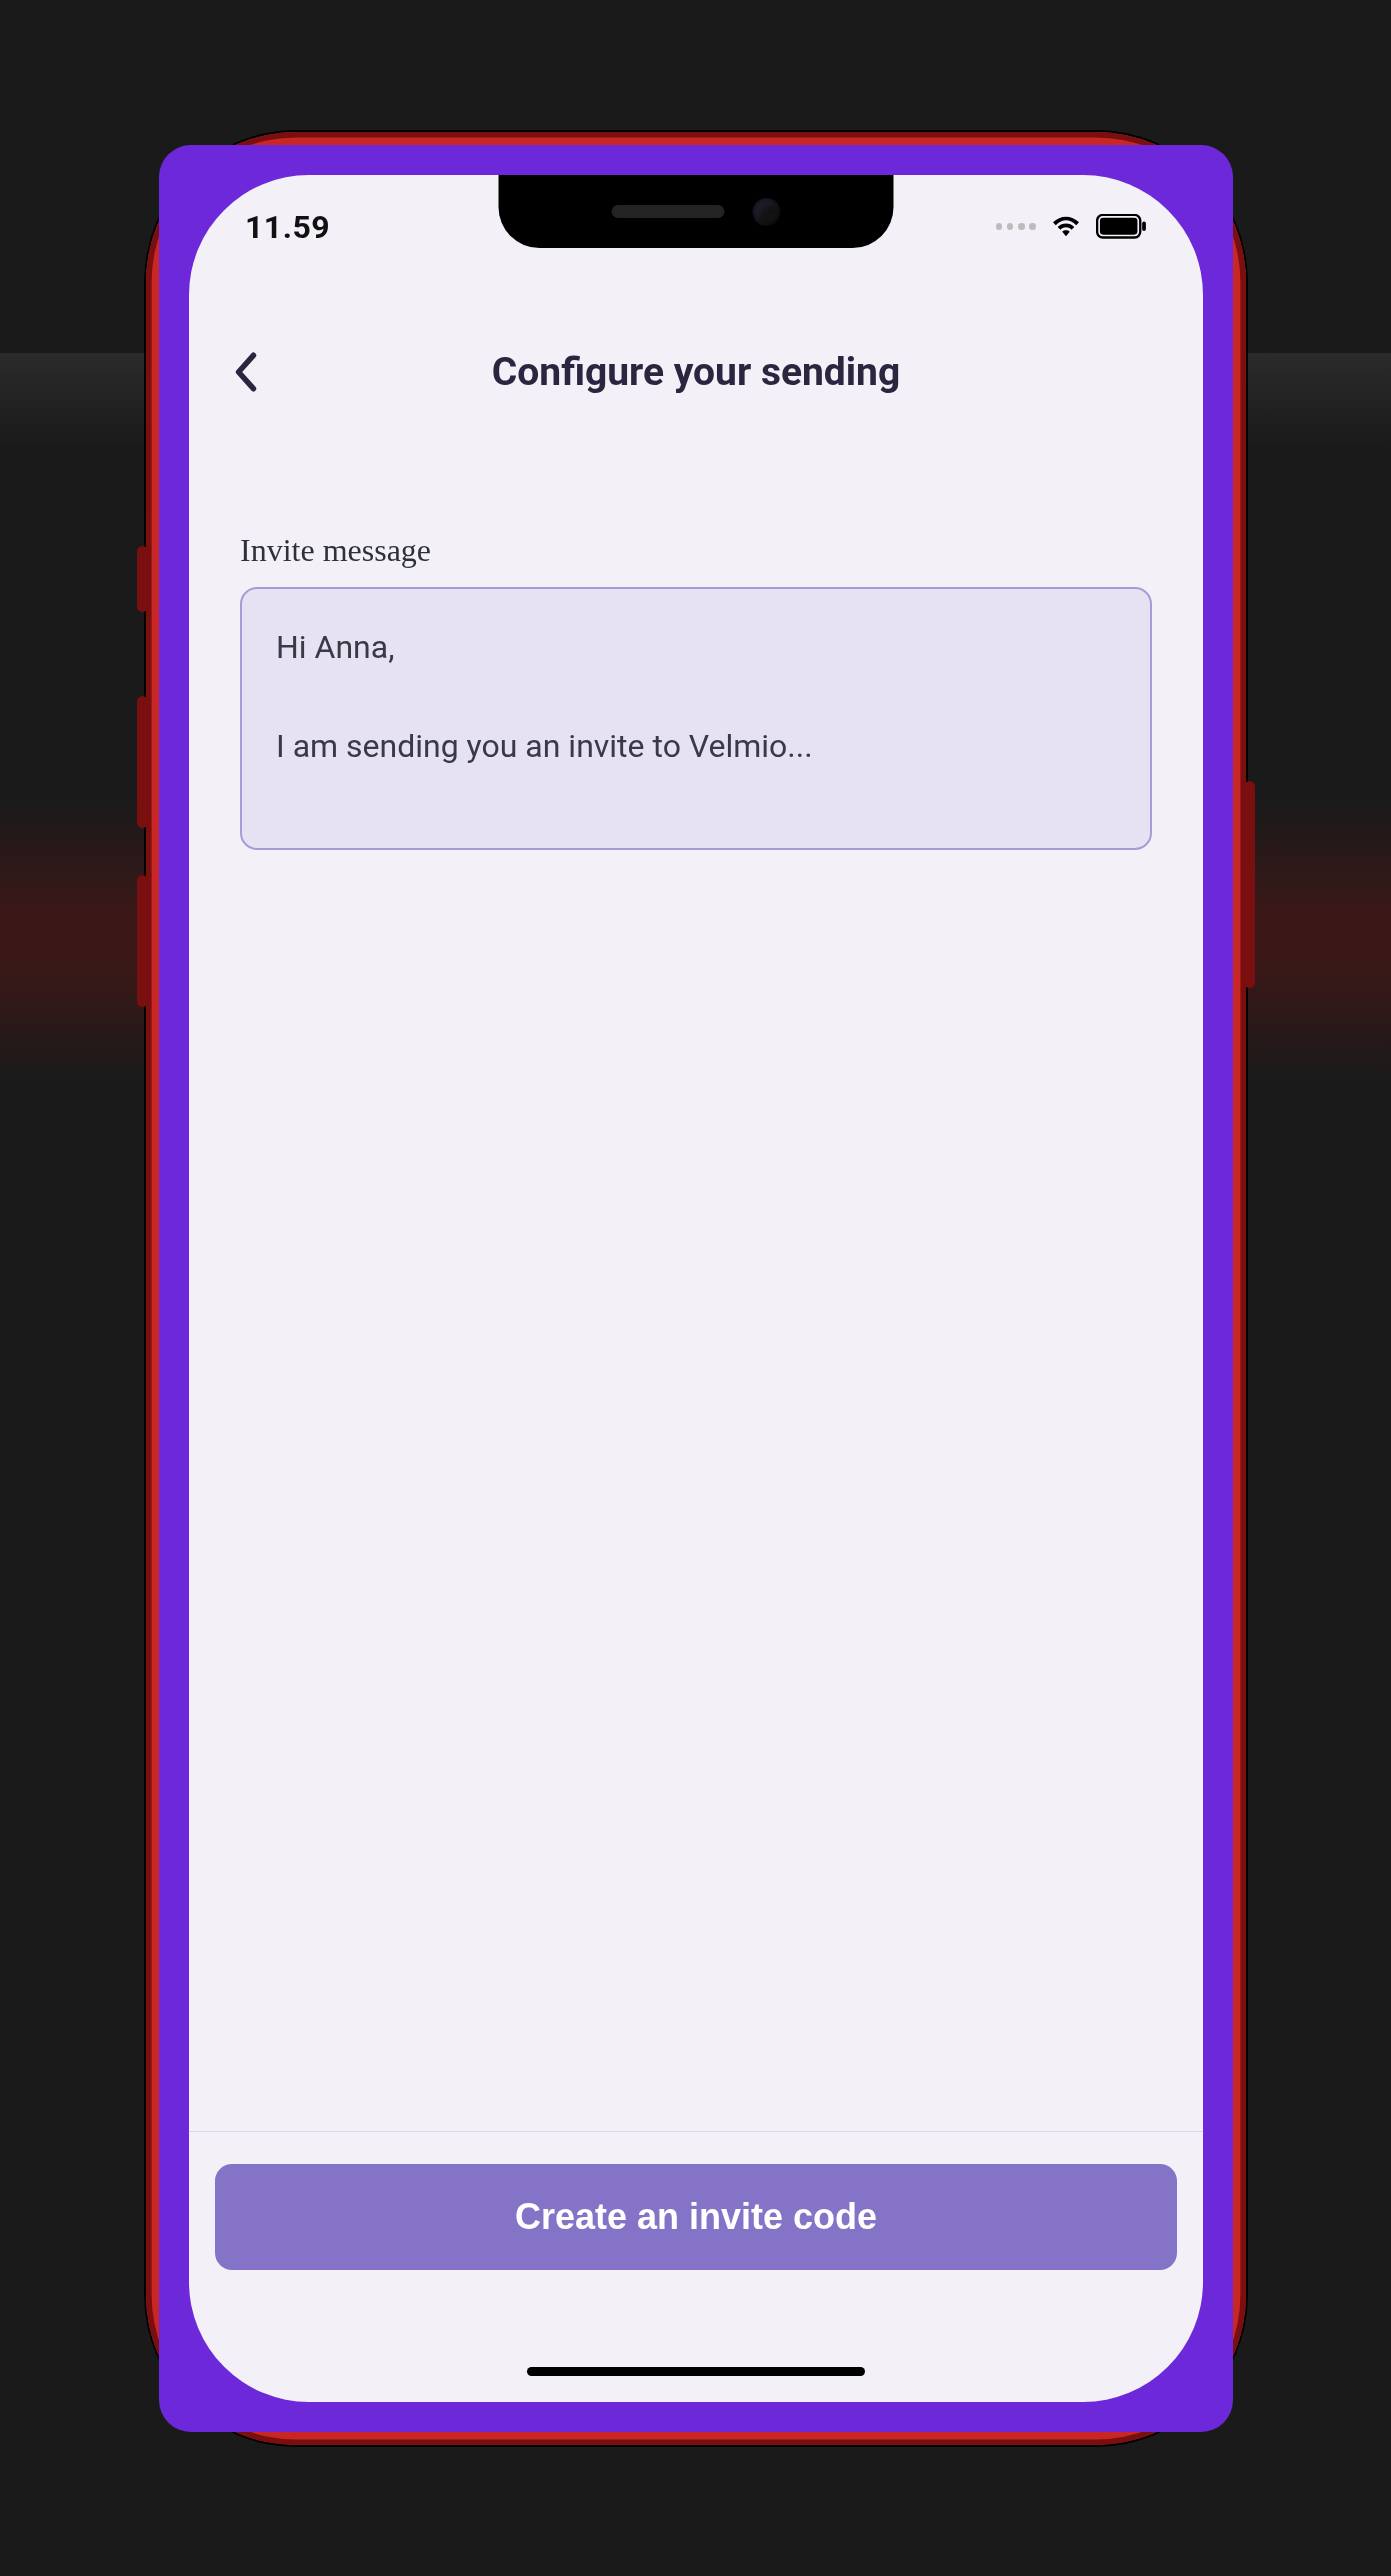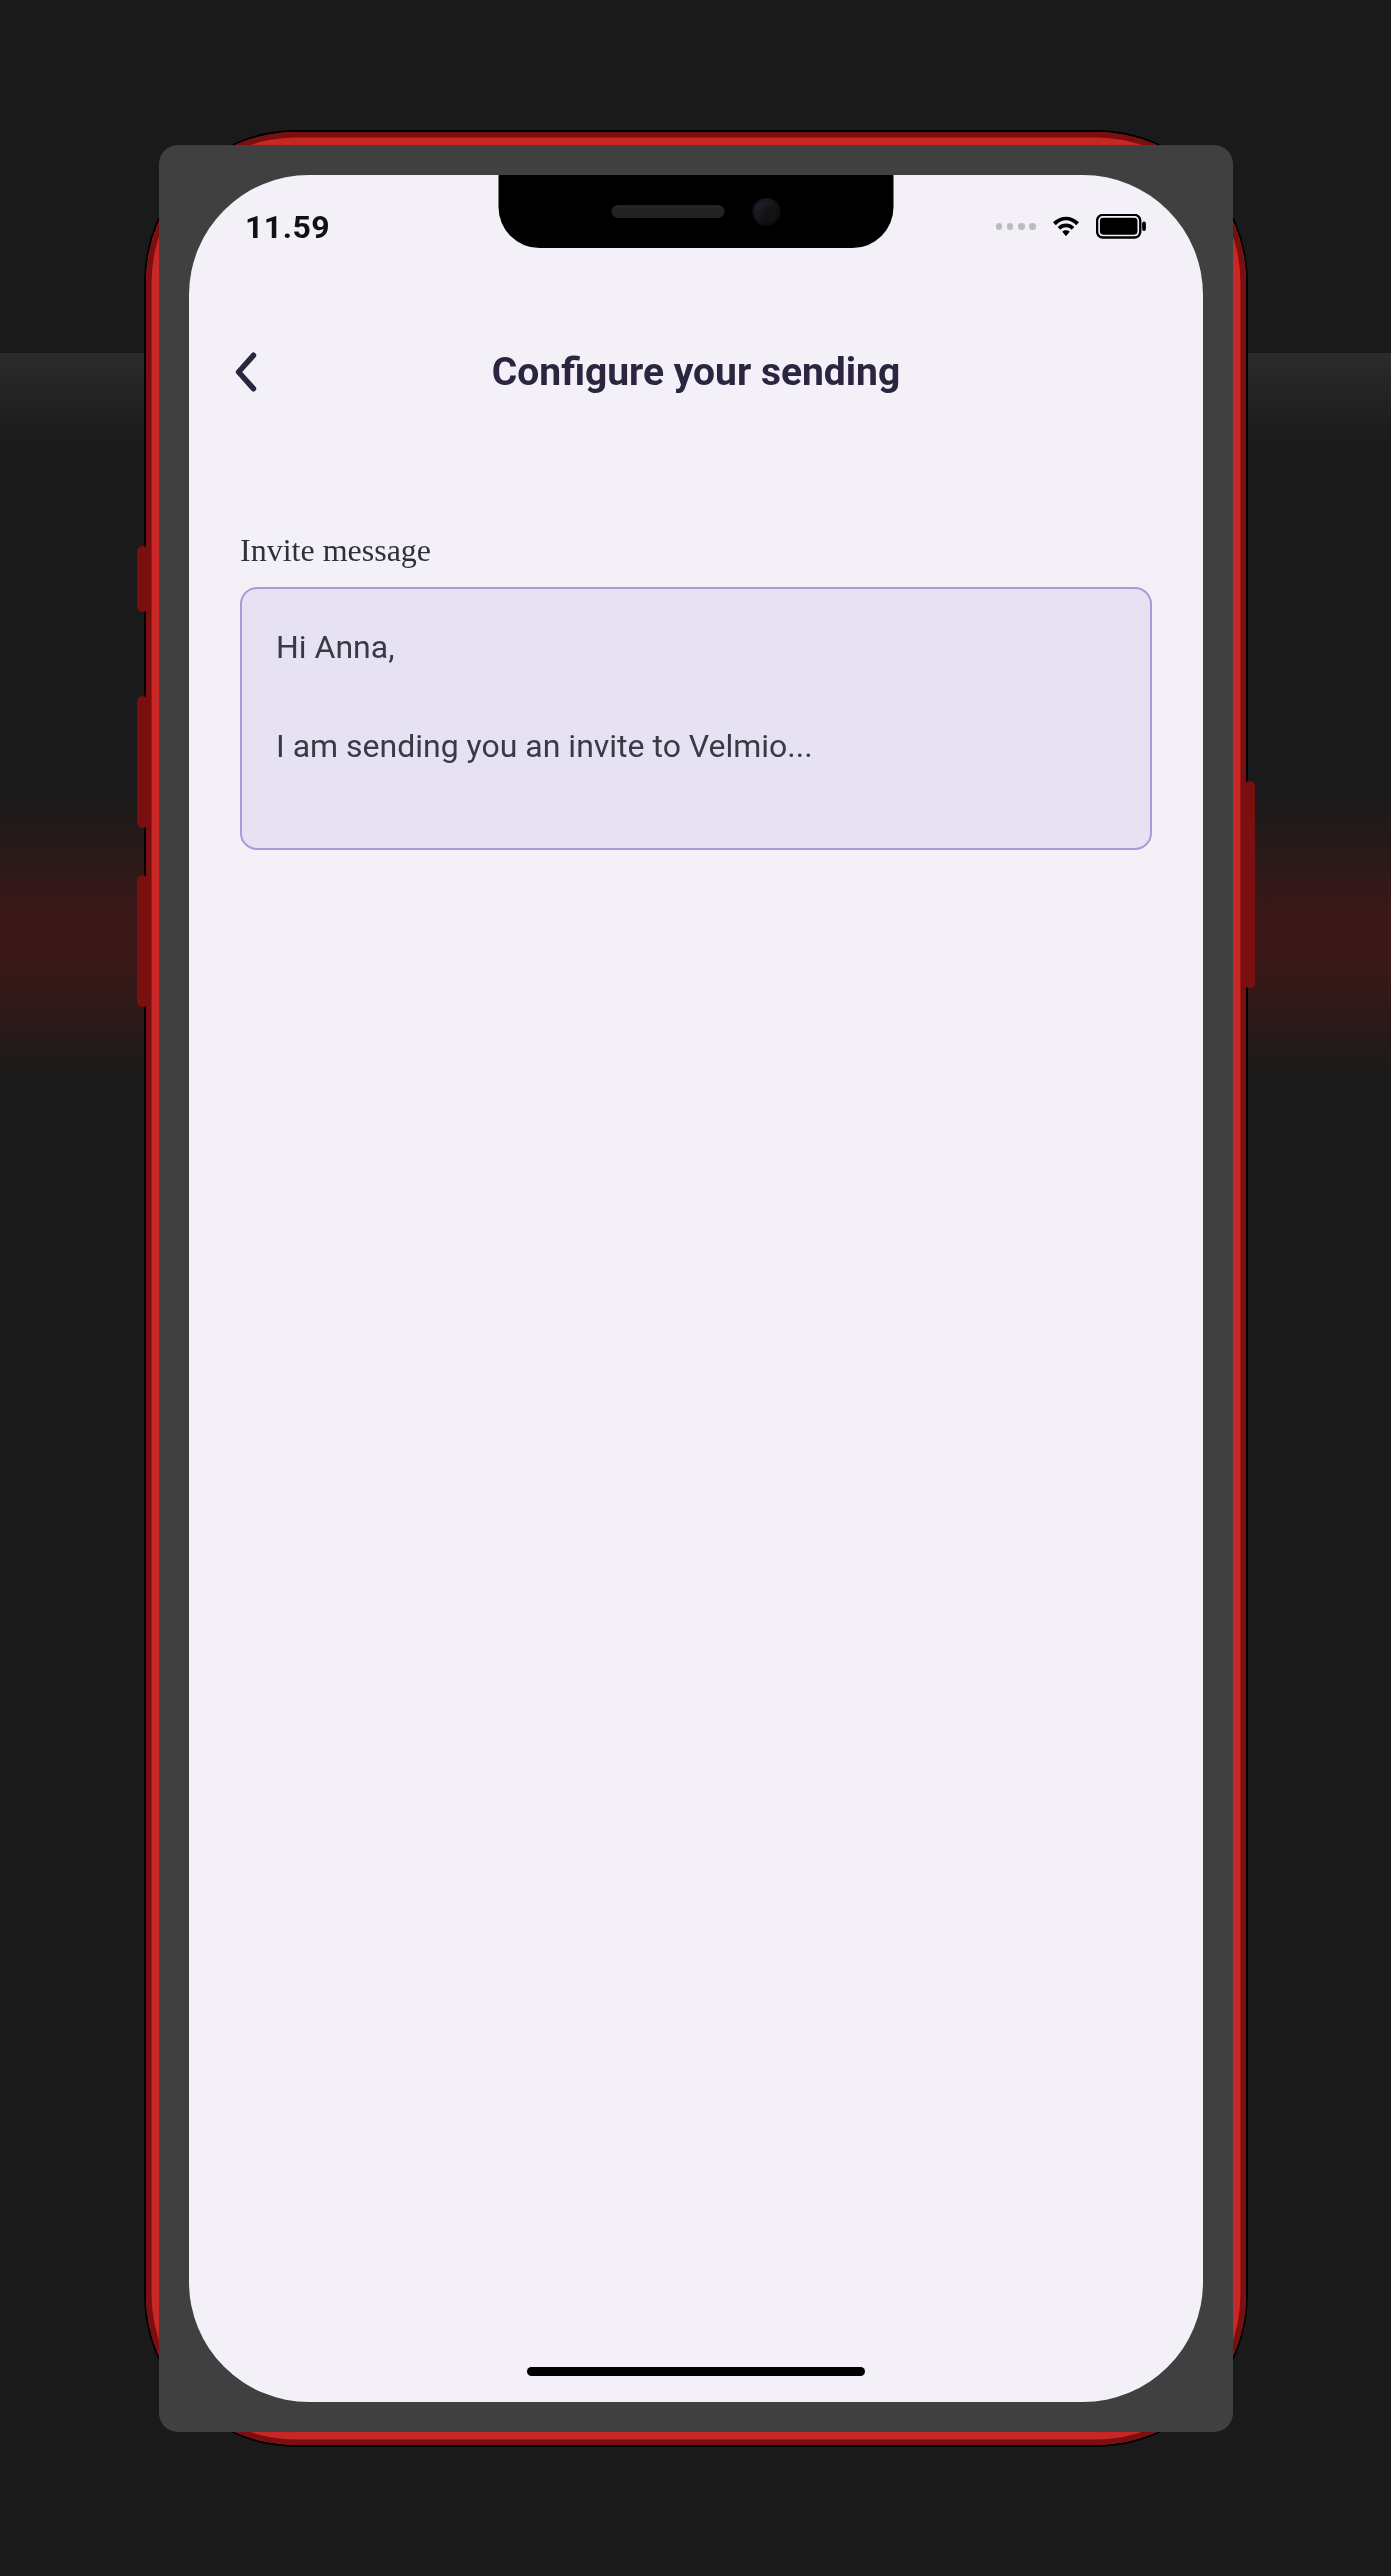--- a/index.html
+++ b/index.html
@@ -30,22 +30,22 @@
     top: 132px;
     width: 1100px;
     height: 2313px;
     background: #c92626;
     border-radius: 150px;
     box-shadow: 0 0 0 1.9px #000, inset 0 0 0 5.6px #7a0f0f;
   }
   .phone-inner-black {
     position: absolute;
     left: 13px; top: 13px; right: 13px; bottom: 13px;
-    background: #404040;
-    border-radius: 19px;
+    background: #6d28d9;
+    border-radius: 32px;
   }
   
   .side-btn {
     position: absolute;
     background: #7a0f0f;
     border-radius: 7.5px;
   }
   .side-left-1 { left: -9.4px; top: 414px; width: 11.3px; height: 66px; }
   .side-left-2 { left: -9.4px; top: 564px; width: 11.3px; height: 132px; }
   .side-left-3 { left: -9.4px; top: 743px; width: 11.3px; height: 132px; }
@@ -254,19 +254,22 @@
         <div class="page-title">Configure your sending</div>
       </div>
 
       <div class="content">
         <div class="field-label">Invite message</div>
         <div class="message-box" contenteditable="true" style="">Hi Anna,
 
 I am sending you an invite to Velmio...</div>
       </div>
 
+      <div class="footer">
+        <button class="create-btn">Create an invite code</button>
+      </div>
 
       <div class="home-indicator"></div>
 
     </div>
   </div>
 </div>
 
 
 </body></html>

